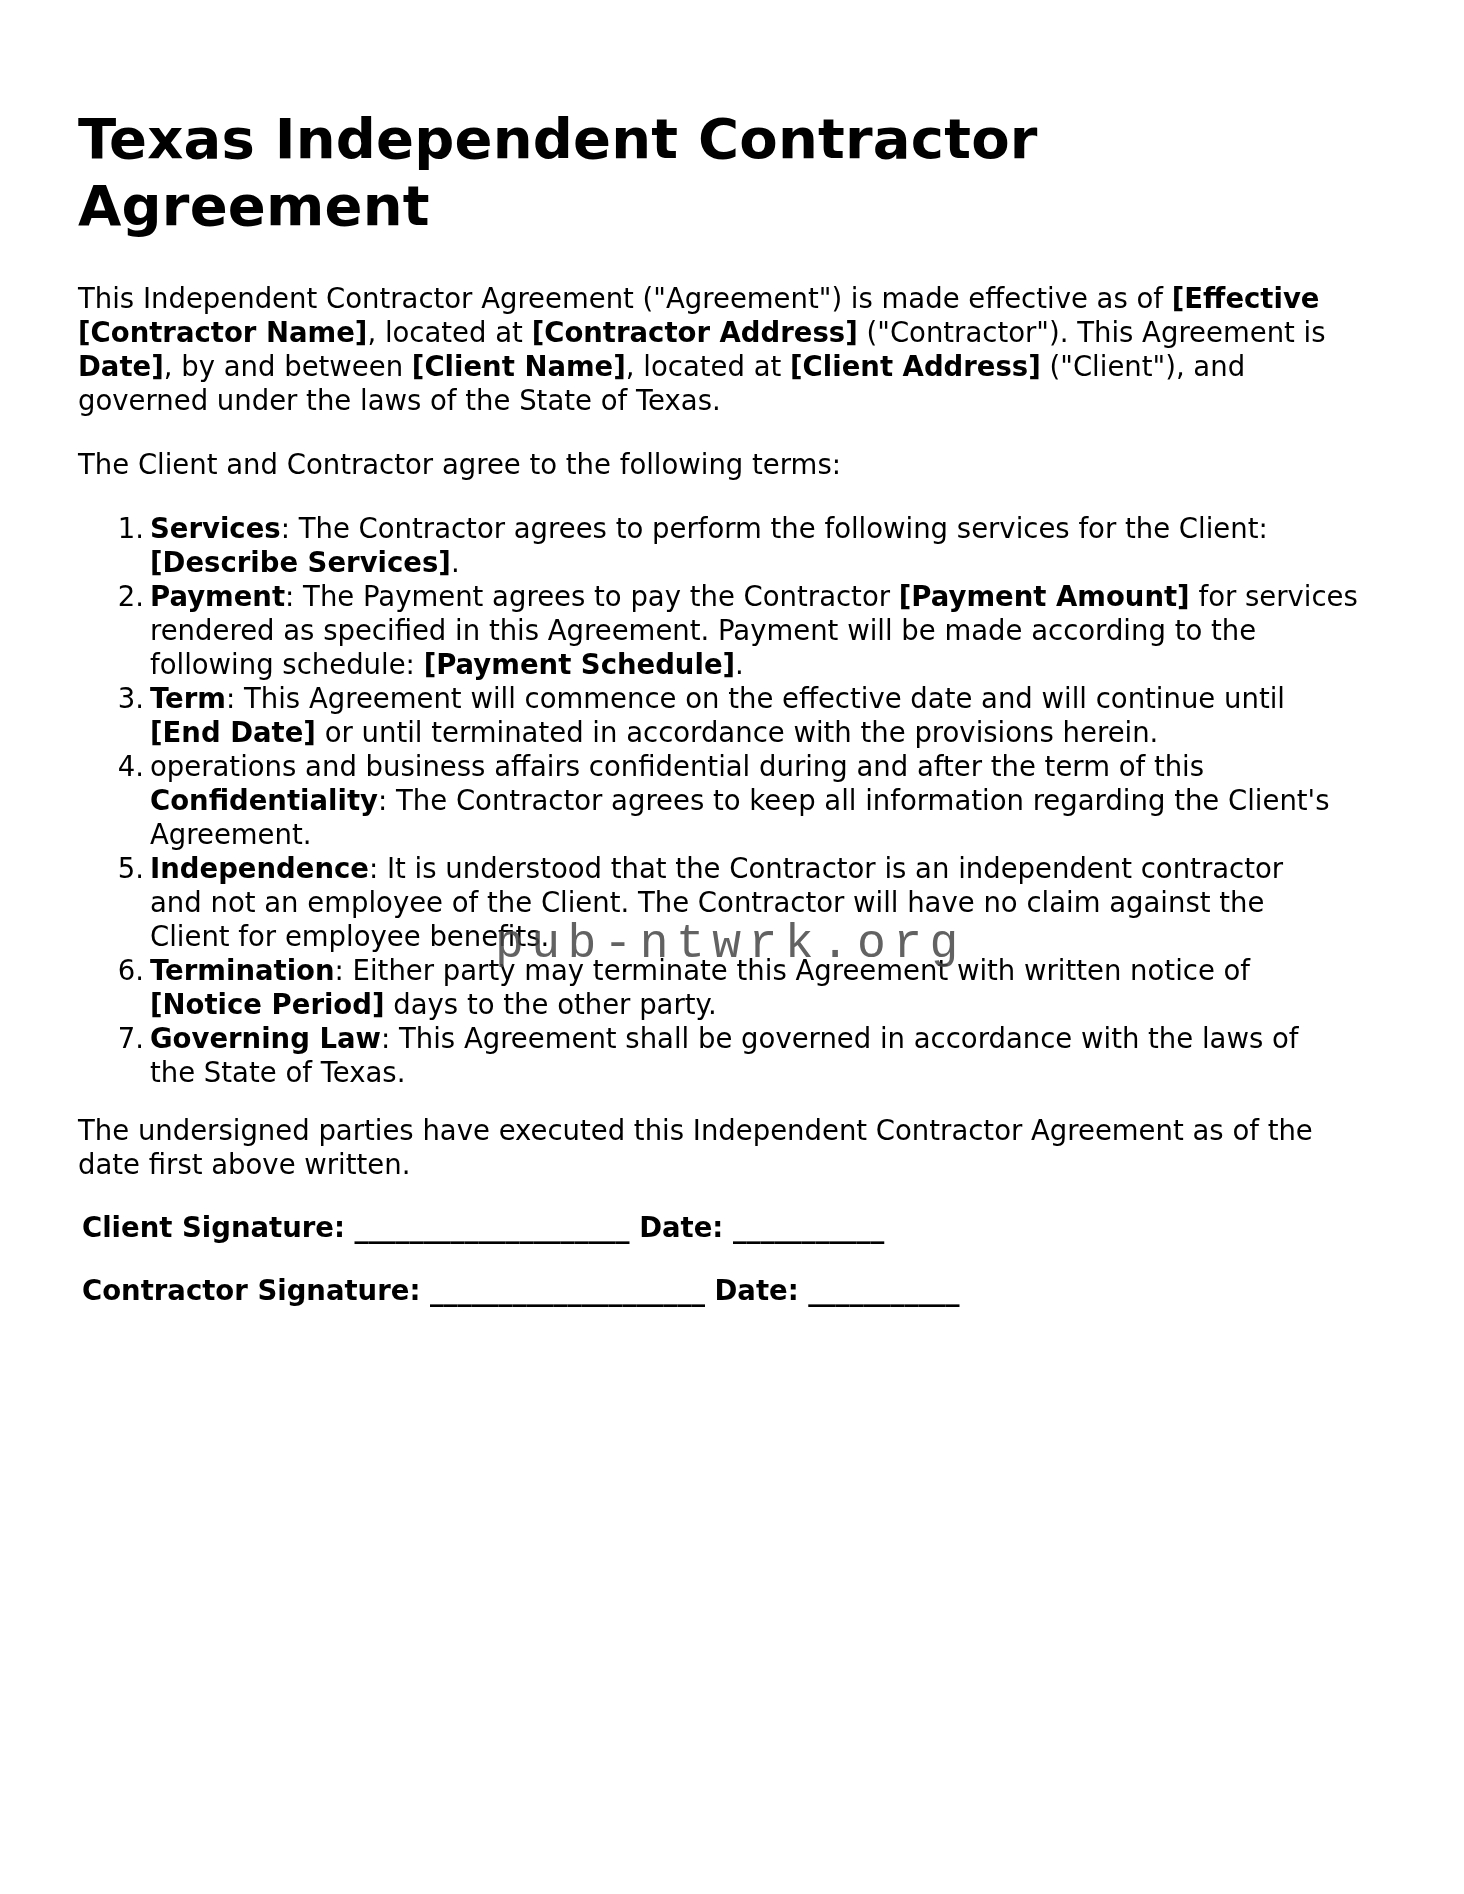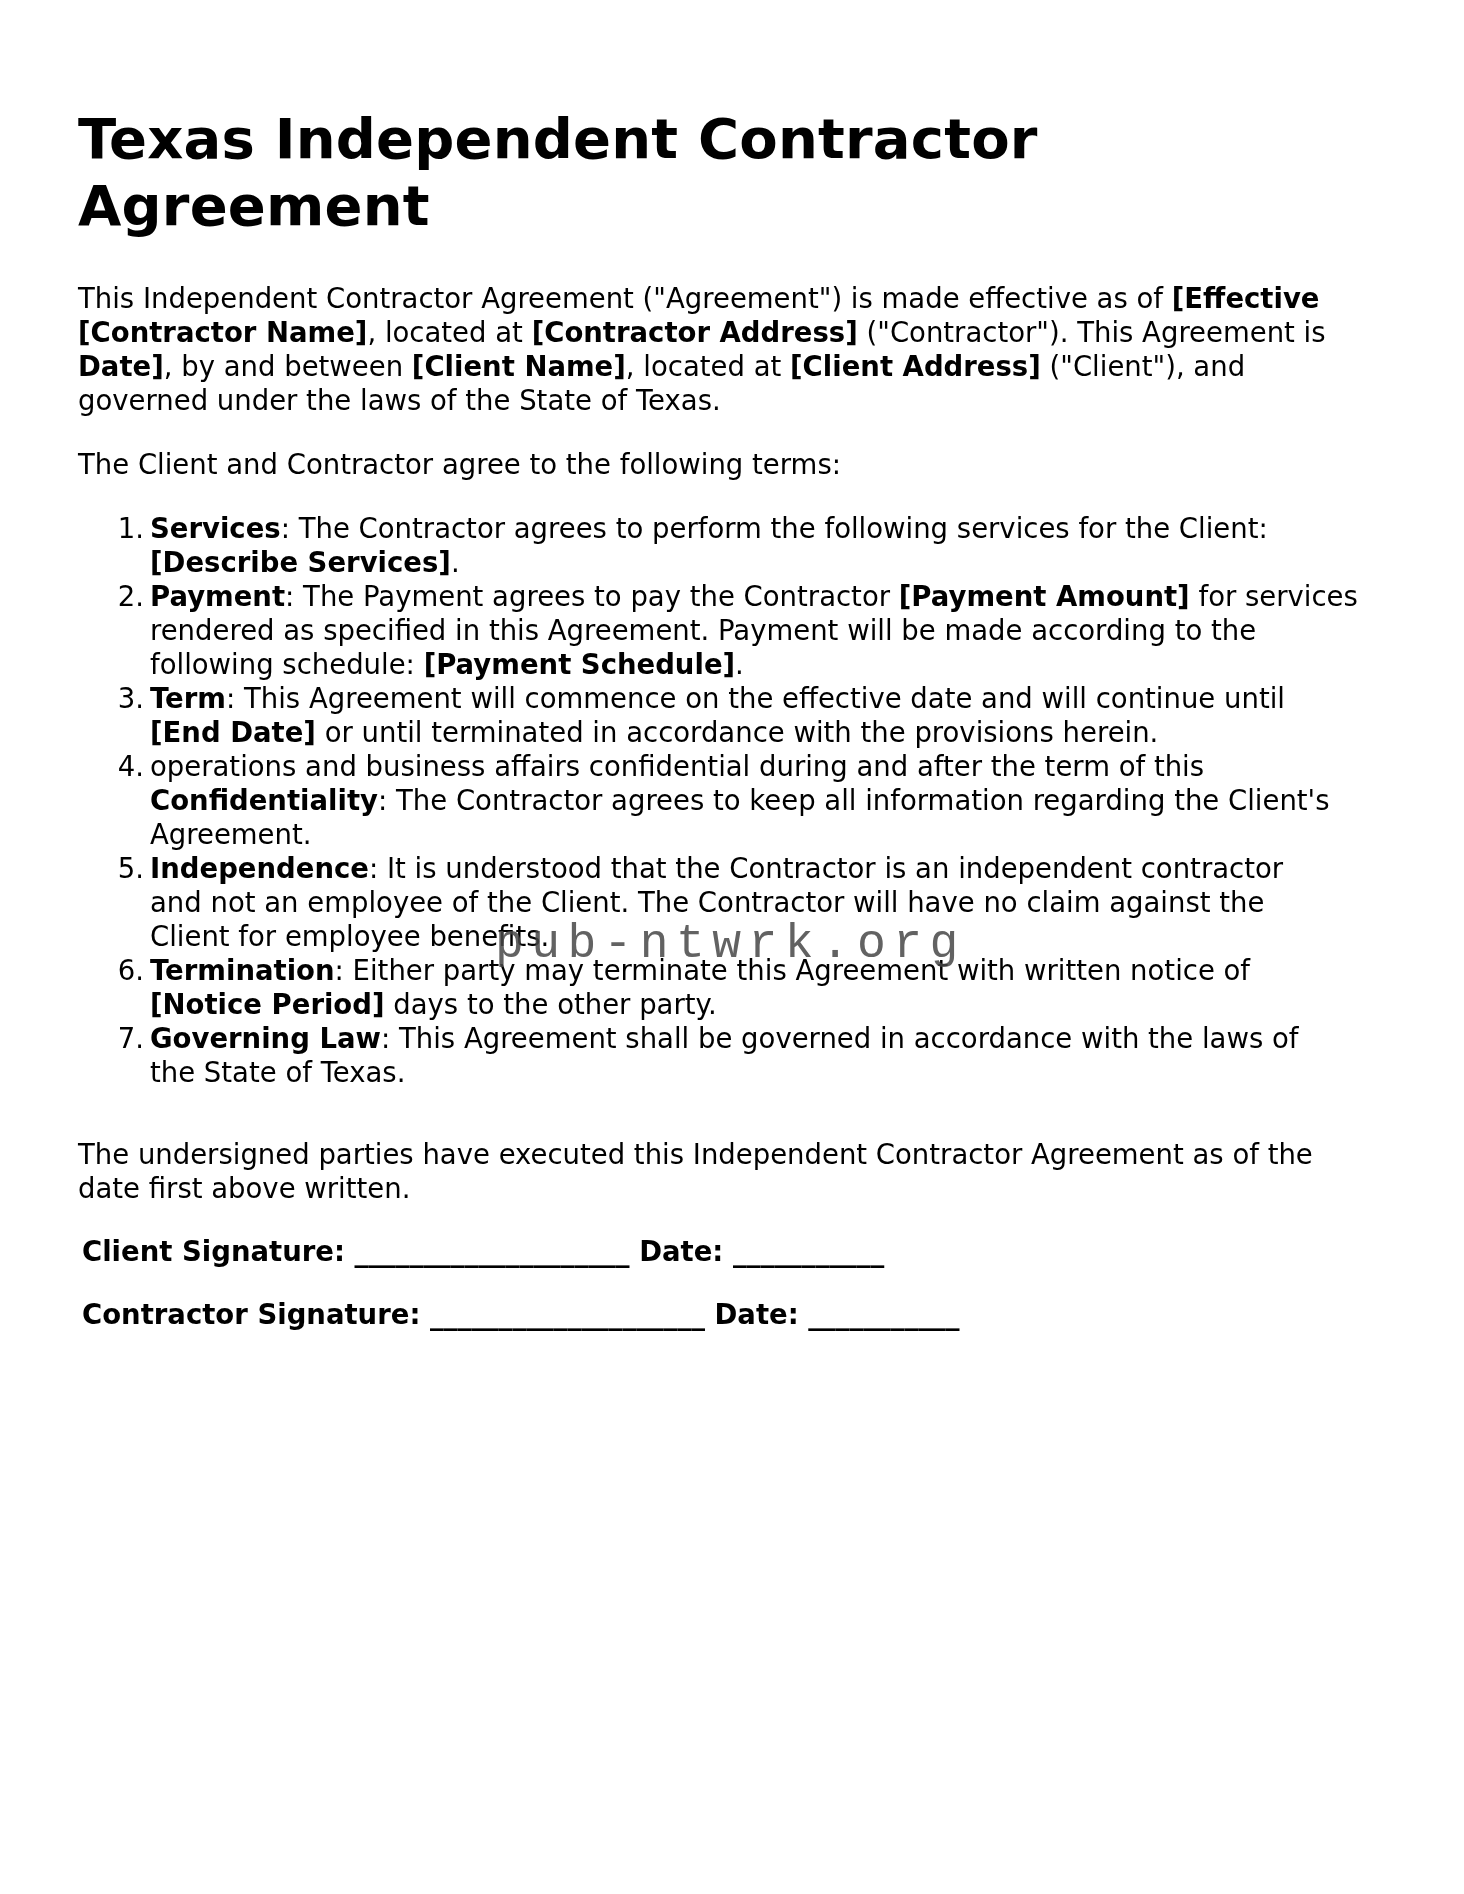--- a/index.html
+++ b/index.html
@@ -48,21 +48,21 @@
     ol.terms li {
       position: relative;
       padding-left: 72px;
     }
     ol.terms .num {
       position: absolute;
       left: 0;
       width: 66px;
       text-align: right;
     }
-    .closing { margin-top: 48px; }
+    .closing { margin-top: 24px; }
     .sig {
       margin: 29px 0 0 4px;
       font-size: 27.5px;
       line-height: 34px;
       font-weight: bold;
       white-space: nowrap;
     }
     .sig .blank { font-weight: bold; }
     b, .b { font-weight: bold; }
     .watermark {

